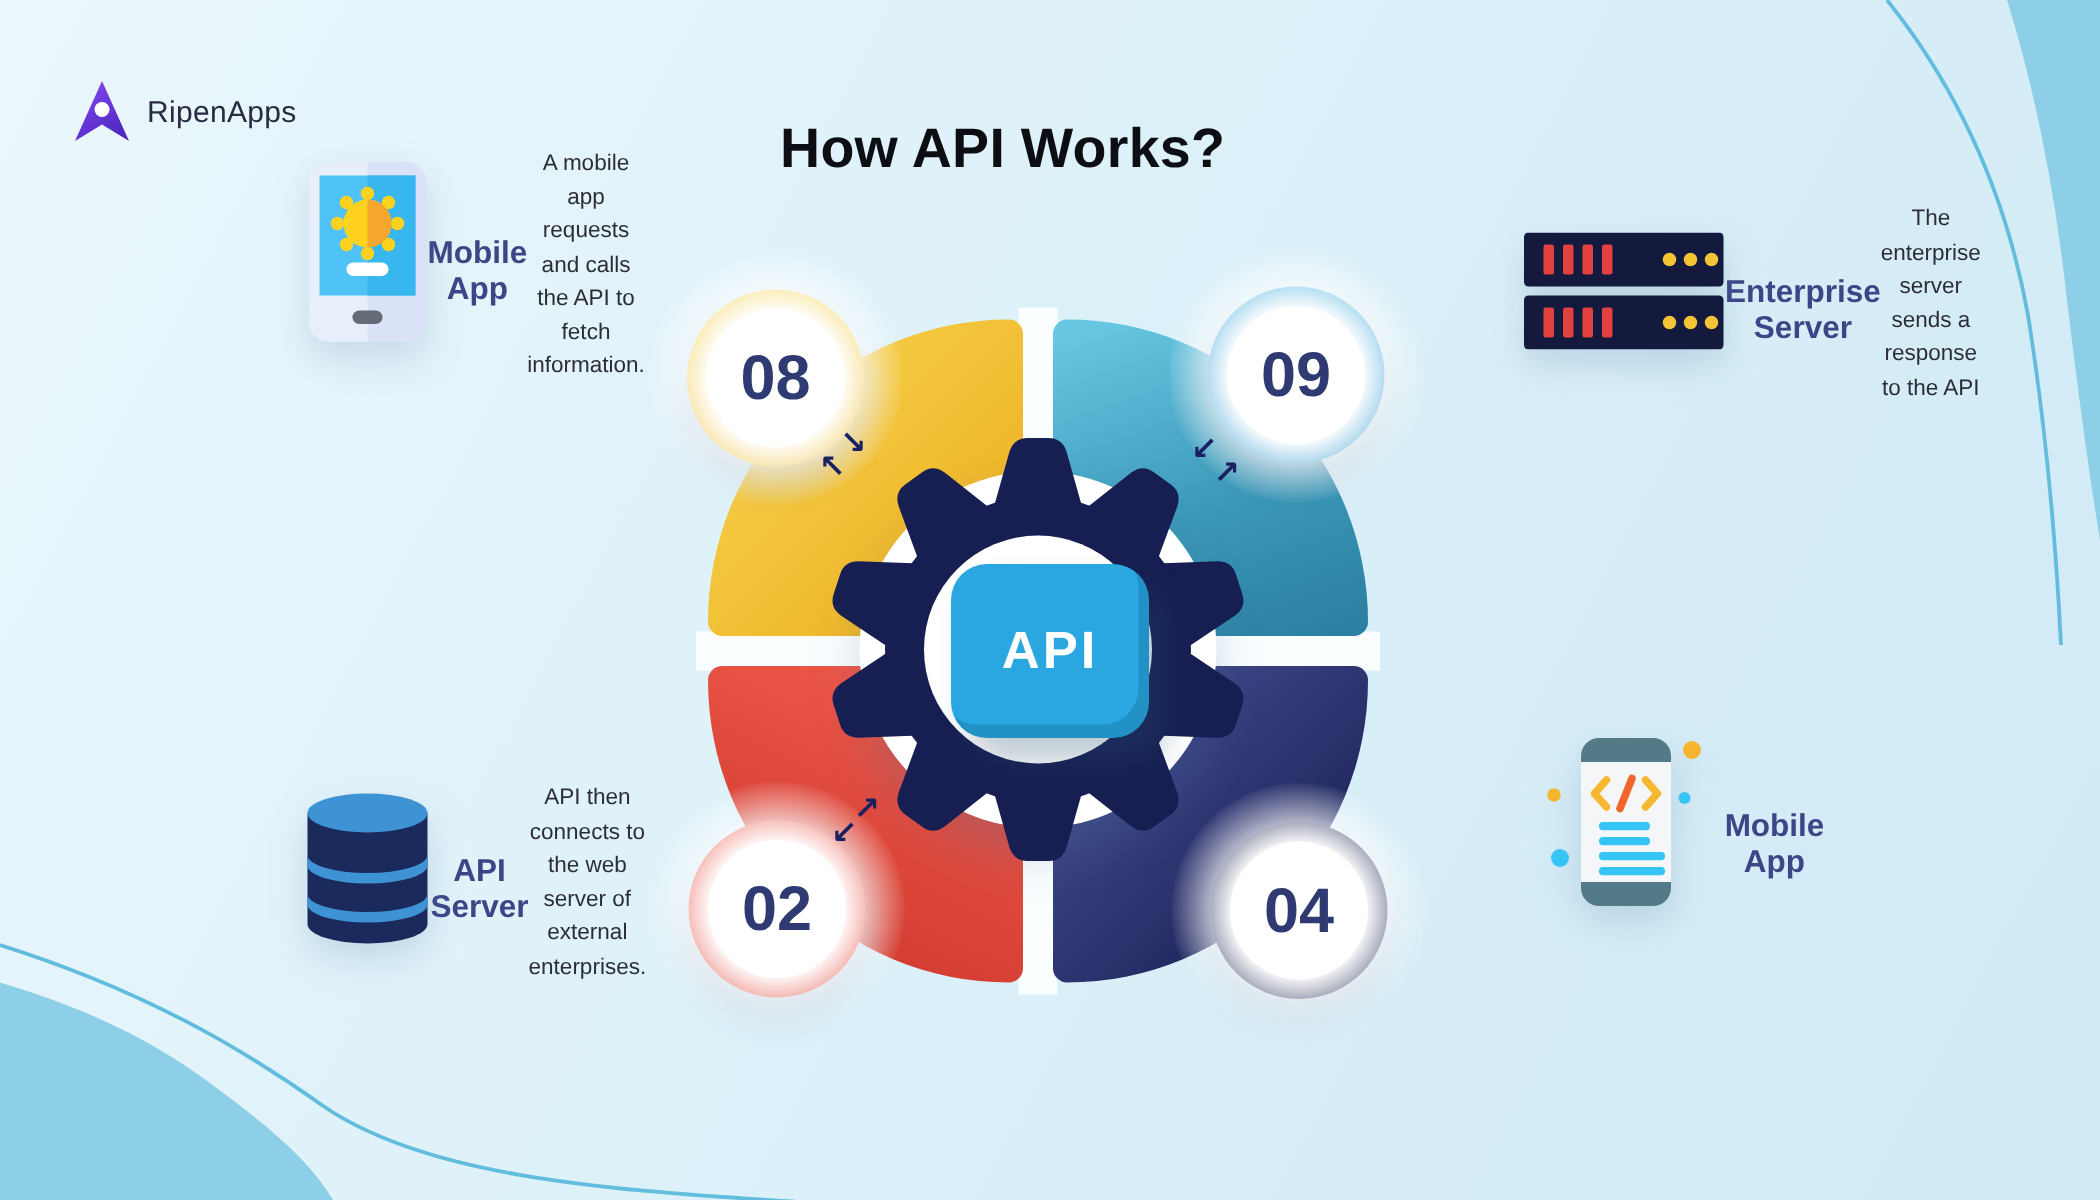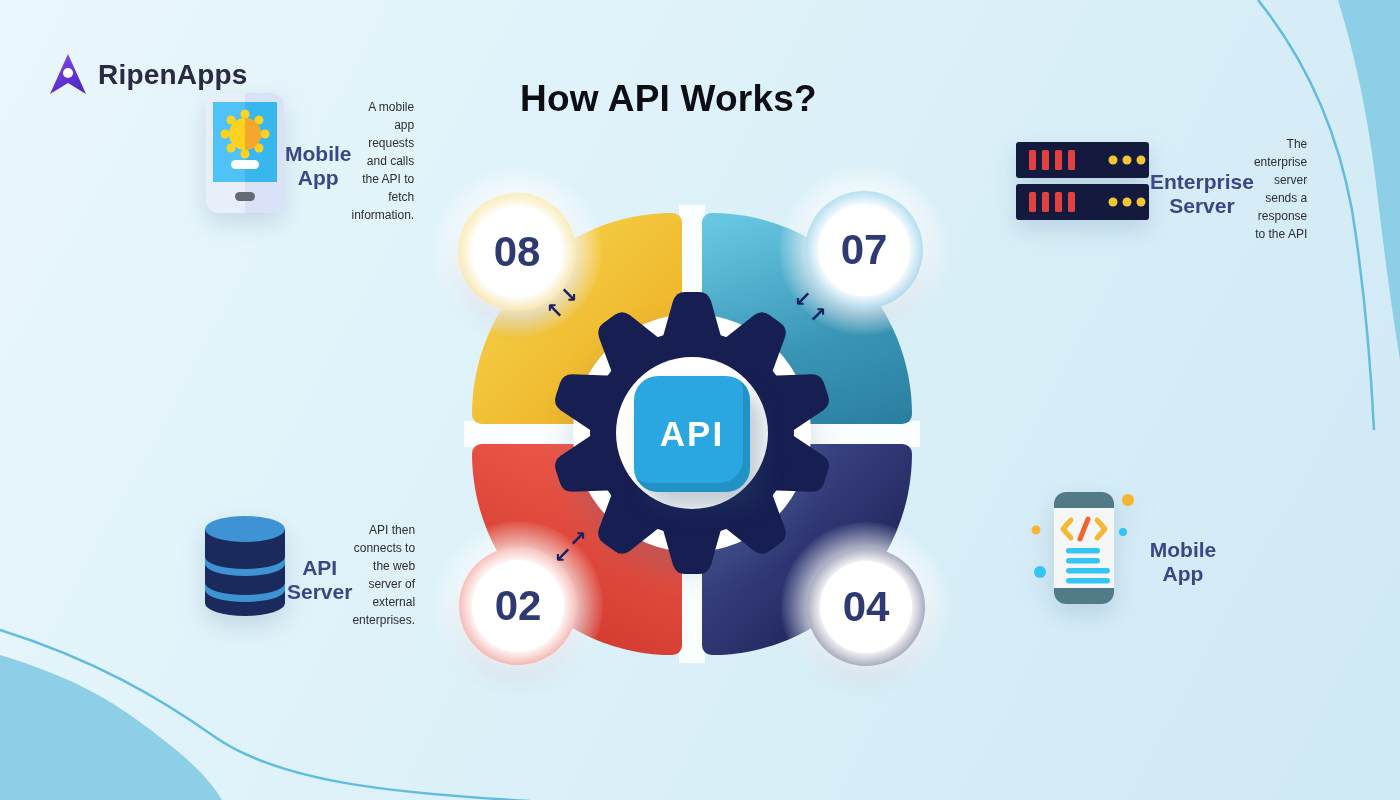--- a/index.html
+++ b/index.html
@@ -5,33 +5,33 @@
   * { margin:0; padding:0; box-sizing:border-box; }
   html,body { width:1400px; height:800px; font-family:"Liberation Sans", sans-serif; }
   .canvas {
     position:relative; width:1400px; height:800px; overflow:hidden;
     background:linear-gradient(118deg,#eaf7fc 0%,#ddf1f9 45%,#cfe9f5 100%);
   }
   svg.decor { position:absolute; inset:0; pointer-events:none; }
 
   
   .logo { position:absolute; left:48px; top:52px; display:flex; align-items:center; gap:10px; }
-  .logo-text { font-size:28px; font-weight:700; color:#2b2a44; letter-spacing:.2px; }
+  .logo-text { font-size:20px; font-weight:400; color:#2b2a44; letter-spacing:.2px; }
 
   
   .main-title {
     position:absolute; left:520px; top:78px; width:400px; text-align:left;
     font-size:37px; font-weight:800; color:#0d0e13; letter-spacing:.2px;
   }
 
   
   .info { position:absolute; display:flex; align-items:center; text-align:center; }
   .info .icon-wrap { position:relative; filter:drop-shadow(0 10px 12px rgba(80,120,160,.22)); }
   .info h2 { font-size:21px; font-weight:700; color:#3c4687; margin-top:22px; }
-  .info p  { font-size:12px; color:#2d2d35; line-height:1.5; margin-top:13px;text-align:right; }
+  .info p  { font-size:15px; color:#2d2d35; line-height:1.5; margin-top:13px; }
   .info-1 { left:205px; top:85px;  width:198px; }
   .info-2 { left:203px; top:508px; width:200px; }
   .info-3 { left:1016px; top:122px; width:212px; }
   .info-4 { left:1024px; top:490px; width:198px; }
   .info-4 p { line-height:2.1; margin-top:8px; }
 
   
   .diagram { position:absolute; left:472px; top:213px; width:440px; height:442px; }
   .cross-bar { position:absolute; background:#fbfeff; z-index:0; }
   .cross-v { left:207px; top:-8px; width:26px; height:458px; }
@@ -46,21 +46,21 @@
              background:linear-gradient(205deg,#f05a4b 10%,#ce382d 90%); }
   .petal-4 { left:230px; top:231px; border-radius:10px 10px 100% 10px;
              background:linear-gradient(135deg,#4a5296 5%,#151c50 90%); }
 
   .hub-circle {
     position:absolute; left:101px; top:101px; width:238px; height:238px; border-radius:50%;
     background:#ffffff; z-index:2; box-shadow:0 18px 32px rgba(70,110,150,.25);
   }
   .gear-svg { position:absolute; left:70px; top:70px; z-index:3; }
   .api-cube {
-    position:absolute; left:162px; top:163px; width:116px; height:116px; z-index:4;
+    position:absolute; left:162px; top:163px; width:132px; height:116px; z-index:4;
     background:#2aa7e0; border-radius:24px;
     box-shadow:inset -7px -9px 0 rgba(13,90,130,.28), 12px 16px 22px rgba(40,80,110,.30);
     display:flex; align-items:center; justify-content:center;
   }
   .api-cube span { font-size:35px; font-weight:700; color:#ffffff; letter-spacing:2px; }
 
   .badge { position:absolute; width:118px; height:118px; border-radius:50%; z-index:5;
            display:flex; align-items:center; justify-content:center;
            box-shadow:0 12px 20px rgba(60,90,130,.28); }
   .badge::before { content:""; position:absolute; inset:-26px; border-radius:50%; z-index:-1;
@@ -253,21 +253,21 @@
       <span>API</span>
     </div>
 
     <div class="badge badge-1">
       <div class="badge-inner">
           <span>08</span>
         </div>
     </div>
     <div class="badge badge-3">
       <div class="badge-inner">
-          <span>07</span>
+          <span>09</span>
         </div>
     </div>
     <div class="badge badge-2">
       <div class="badge-inner">
           <span>02</span>
         </div>
     </div>
     <div class="badge badge-4">
       <div class="badge-inner">
           <span>04</span>

